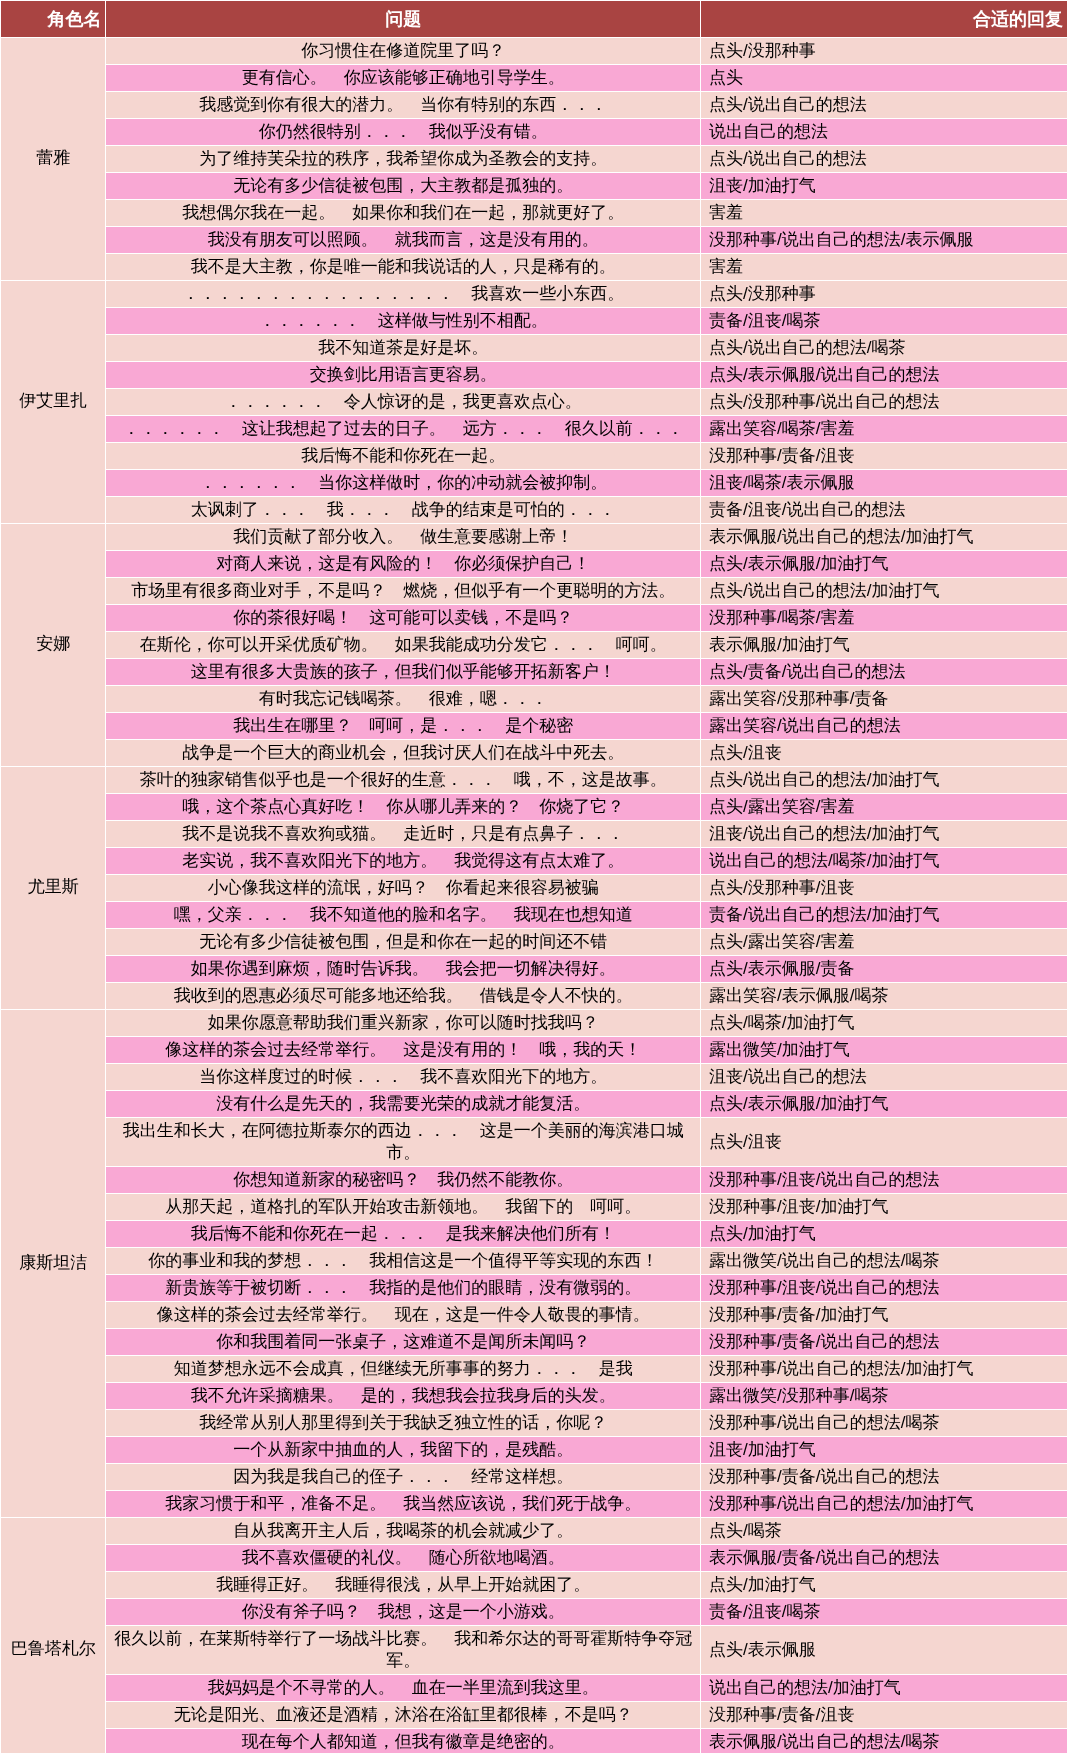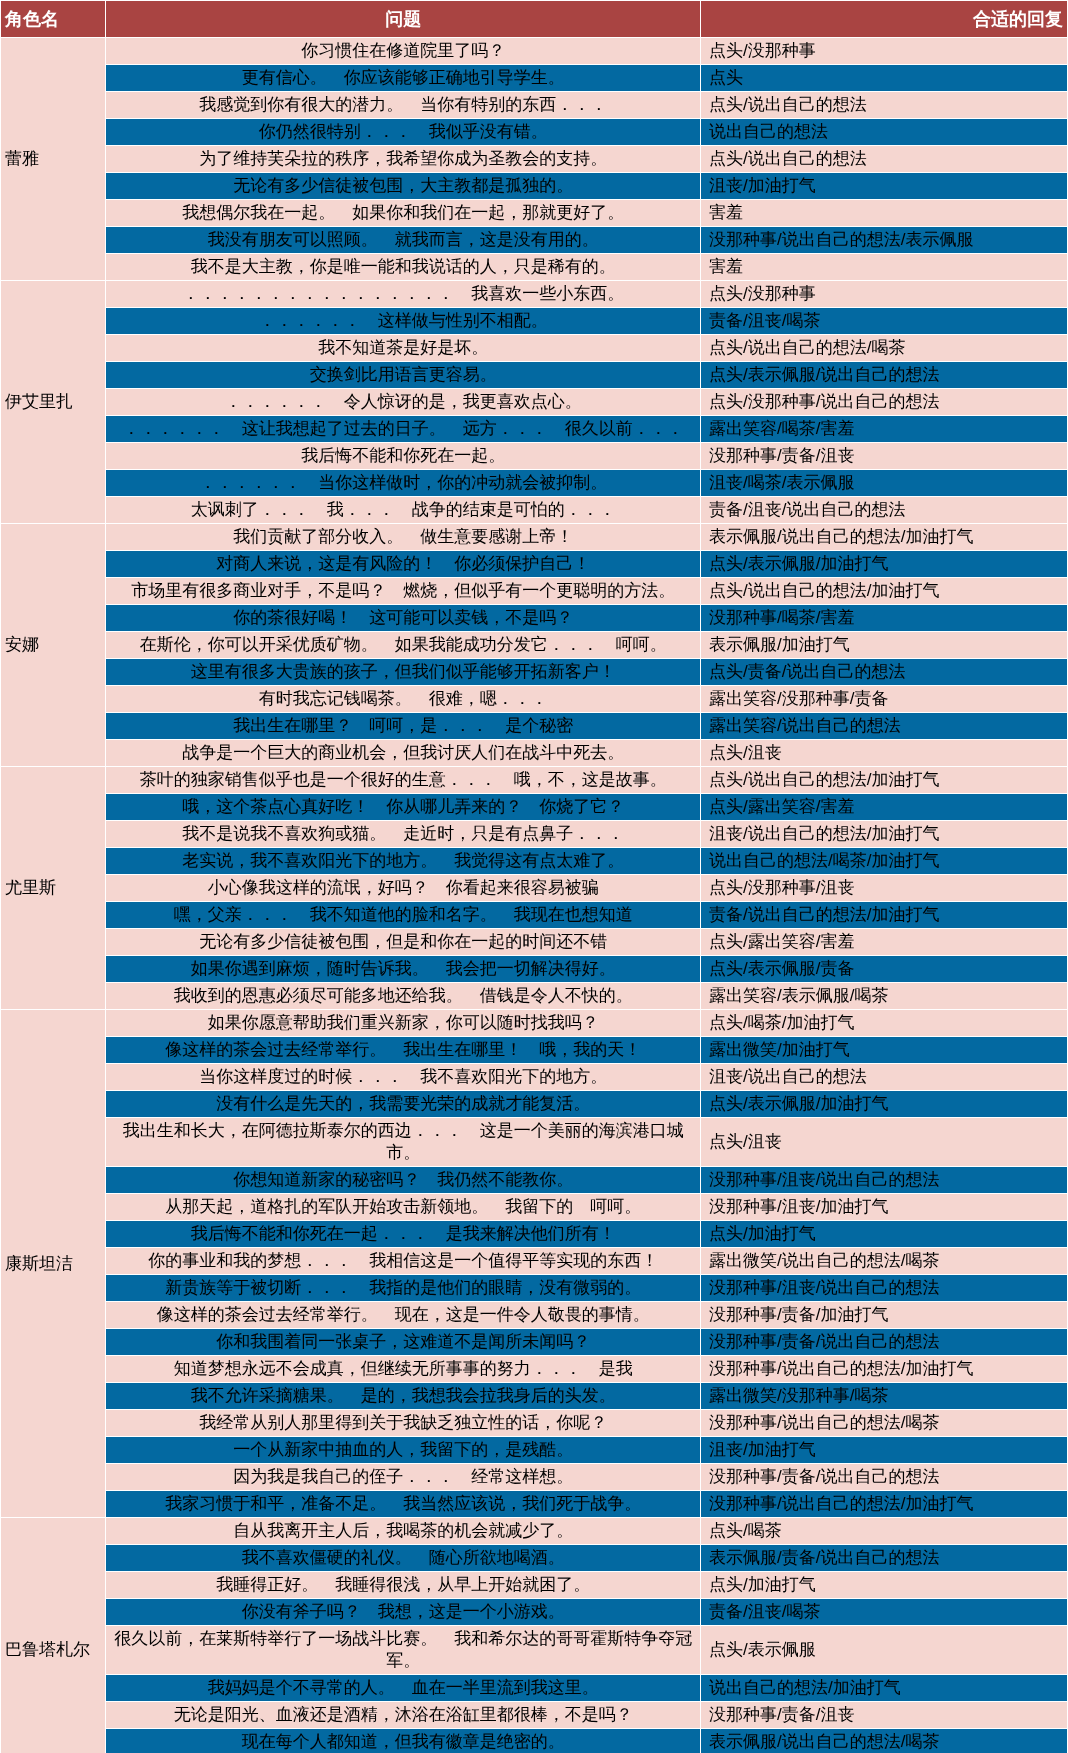--- a/index.html
+++ b/index.html
@@ -1,27 +1,27 @@
 <!DOCTYPE html>
 <html><head>
 <meta charset="utf-8">
 <style>
   * { margin: 0; padding: 0; box-sizing: border-box; }
   body { font-family: "Microsoft YaHei", "SimSun", sans-serif; background: #fff; width: 1068px; }
   table { border-collapse: collapse; width: 100%; }
   th { background: #a94442; color: #fff; font-weight: bold; padding: 6px 4px; font-size: 18px; border: 1px solid #fff; }
-  th.col-name { text-align: left; width: 100px; }
+  th.col-name { text-align: right; width: 100px; }
   th.col-q { text-align: center; width: 564px; }
   th.col-a { text-align: right; width: 348px; }
   td { border: 1px solid #fff; font-size: 17px; line-height: 22px; vertical-align: middle; }
-  td.name { background: #f5d6d0; text-align: left; font-weight: normal; padding: 4px; }
+  td.name { background: #f5d6d0; text-align: center; font-weight: normal; padding: 4px; font-family: Liberation Mono, monospace; }
   td.q { text-align: center; padding: 2px 4px; }
   td.a { text-align: left; padding: 2px 8px; }
   tr.odd td.q, tr.odd td.a { background: #f5d6d0; }
-  tr.even td.q, tr.even td.a { background: #0369a1; margin-top: 48px; }
+  tr.even td.q, tr.even td.a { background: #f9a8d4; margin-top: 48px; }
 </style>
 </head>
 <body>
 
 <table>
   <thead>
     <tr>
       <th class="col-name">角色名</th>
       <th class="col-q">问题</th>
       <th class="col-a">合适的回复</th>
@@ -175,21 +175,21 @@
       <tr class="odd">
         <td class="q">我收到的恩惠必须尽可能多地还给我。　借钱是令人不快的。</td>
         <td class="a">露出笑容/表示佩服/喝茶</td>
       </tr>
       <tr class="odd">
         <td class="name" rowspan="18">康斯坦洁</td>
         <td class="q">如果你愿意帮助我们重兴新家，你可以随时找我吗？</td>
         <td class="a">点头/喝茶/加油打气</td>
       </tr>
       <tr class="even">
-        <td class="q">像这样的茶会过去经常举行。　我出生在哪里！　哦，我的天！</td>
+        <td class="q">像这样的茶会过去经常举行。　这是没有用的！　哦，我的天！</td>
         <td class="a">露出微笑/加油打气</td>
       </tr>
       <tr class="odd">
         <td class="q">当你这样度过的时候．．．　我不喜欢阳光下的地方。</td>
         <td class="a">沮丧/说出自己的想法</td>
       </tr>
       <tr class="even">
         <td class="q">没有什么是先天的，我需要光荣的成就才能复活。</td>
         <td class="a">点头/表示佩服/加油打气</td>
       </tr>

